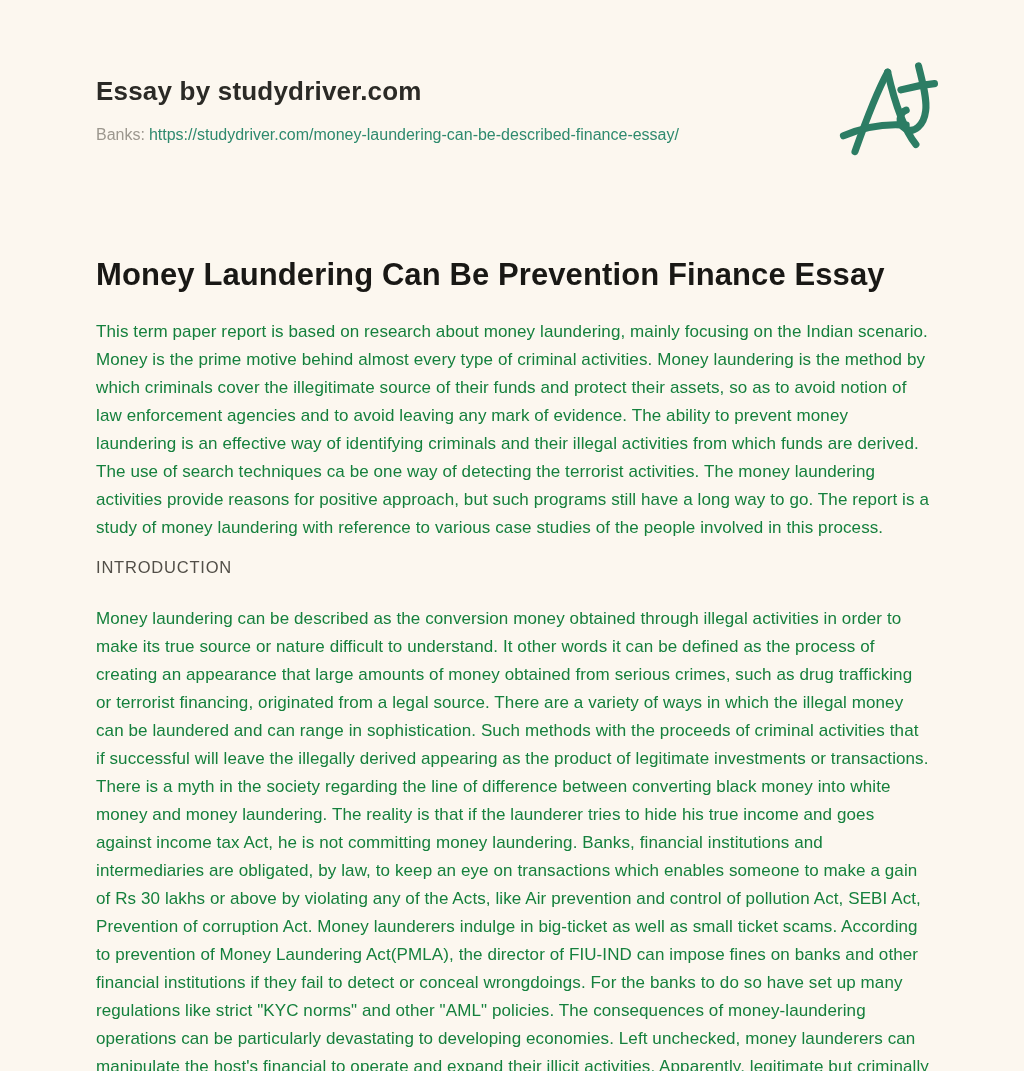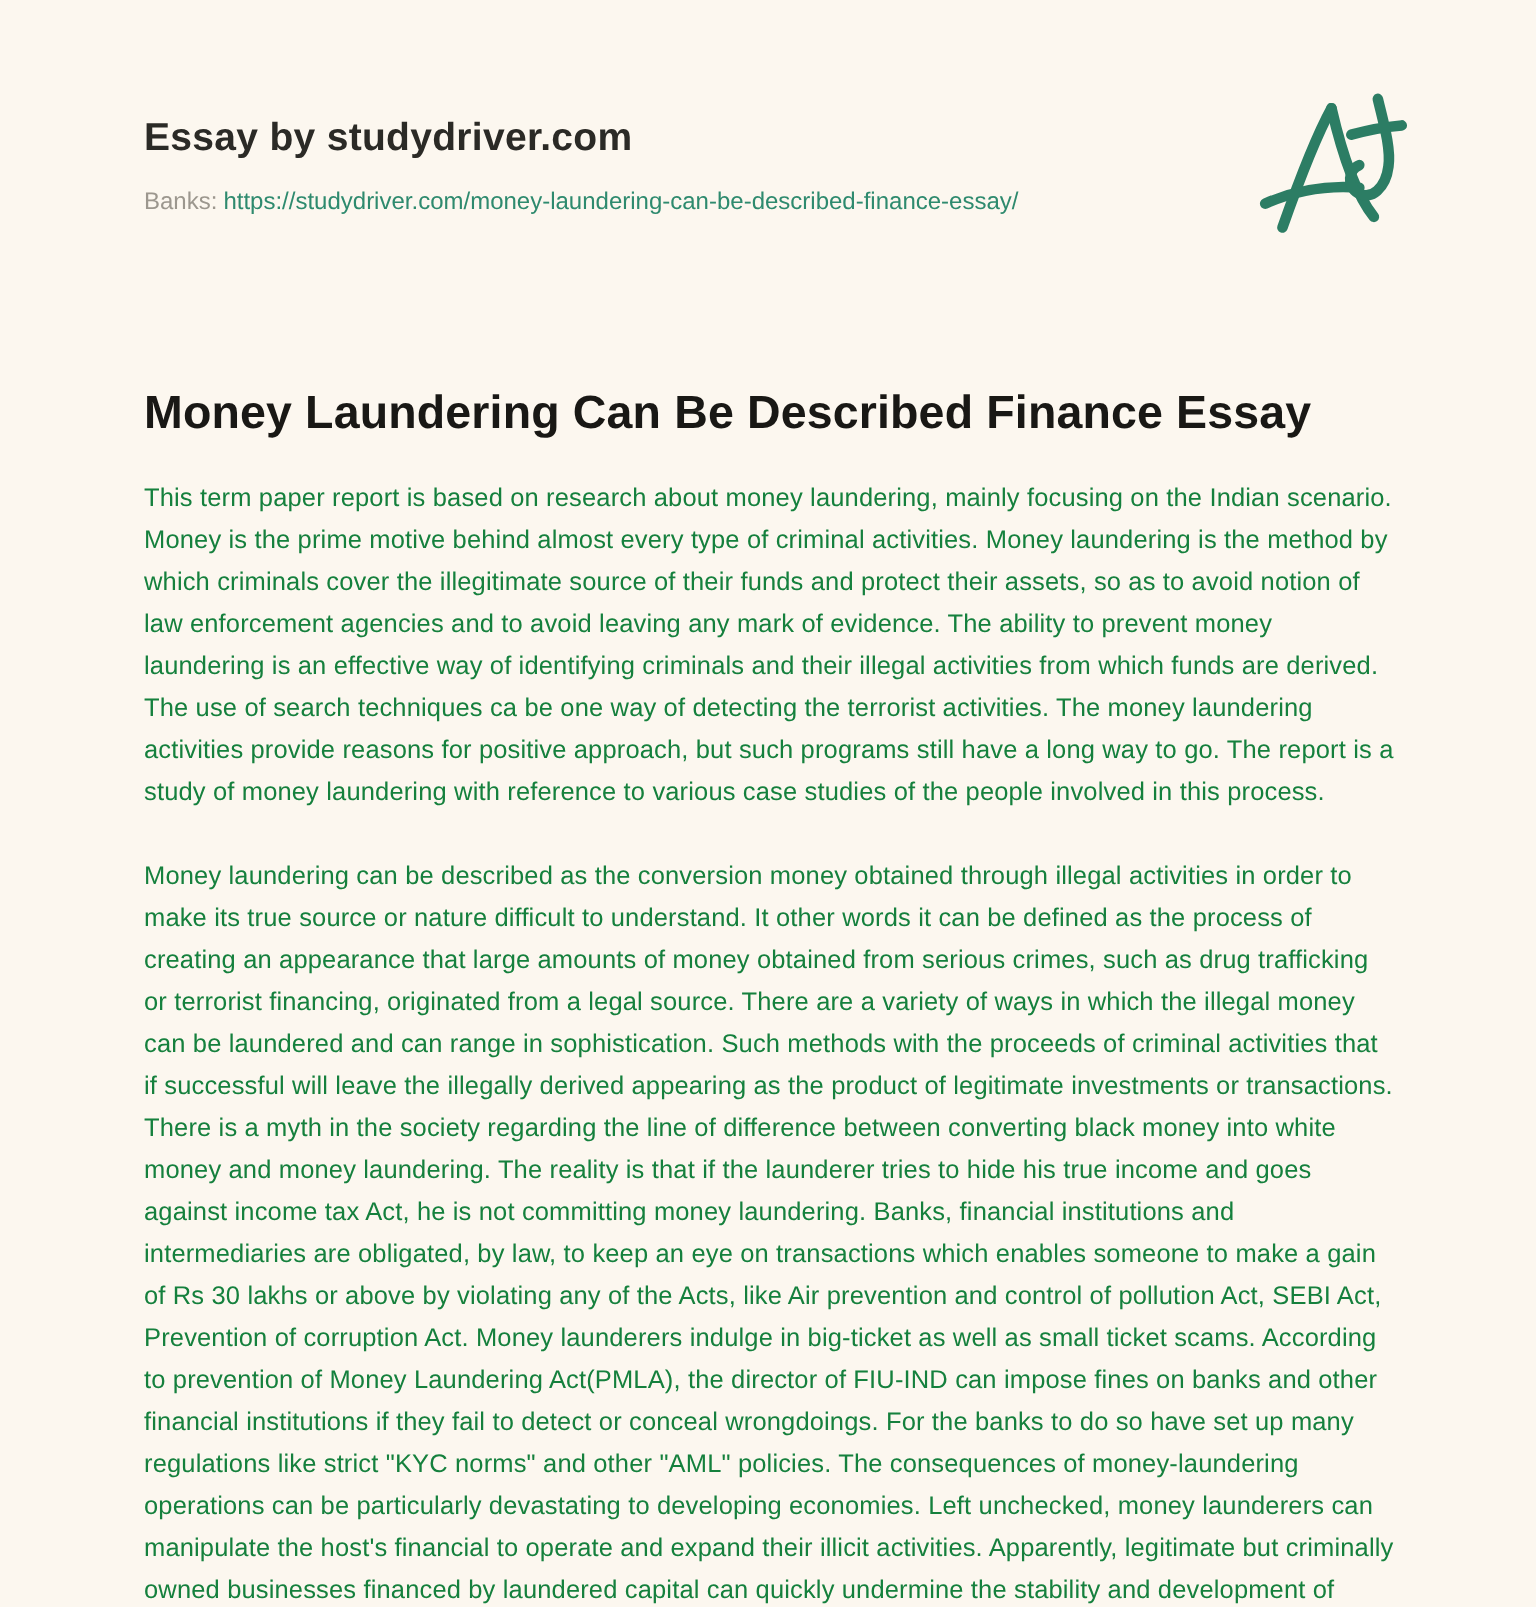--- a/index.html
+++ b/index.html
@@ -105,22 +105,23 @@
       <path d="M 63 12 C 69 38 79 74 95 94" stroke="#2c7d64" stroke-width="8" stroke-linecap="round"></path>
 
       <path d="M 13 84 C 36 74 60 70 84 72" stroke="#2c7d64" stroke-width="8" stroke-linecap="round"></path>
 
       <path d="M 78 32 C 92 28 104 26 116 25" stroke="#2c7d64" stroke-width="8" stroke-linecap="round"></path>
 
       <path d="M 98 5 C 102 22 108 42 106 56 C 104 72 93 82 83 76 C 74 71 76 58 84 55" stroke="#2c7d64" stroke-width="8" stroke-linecap="round"></path>
     </svg>
   </div>
 
-  <h2 class="doc-title">Money Laundering Can Be Described Finance Essay</h2>
+  <h2 class="doc-title">Money Laundering Can Be Prevention Finance Essay</h2>
 
   <p class="body-text abstract">This term paper report is based on research about money laundering, mainly focusing on the Indian scenario. Money is the prime motive behind almost every type of criminal activities. Money laundering is the method by which criminals cover the illegitimate source of their funds and protect their assets, so as to avoid notion of law enforcement agencies and to avoid leaving any mark of evidence. The ability to prevent money laundering is an effective way of identifying criminals and their illegal activities from which funds are derived. The use of search techniques ca be one way of detecting the terrorist activities. The money laundering activities provide reasons for positive approach, but such programs still have a long way to go. The report is a study of money laundering with reference to various case studies of the people involved in this process.</p>
 
+  <h3 class="section-heading">INTRODUCTION</h3>
 
   <p class="body-text intro">Money laundering can be described as the conversion money obtained through illegal activities in order to make its true source or nature difficult to understand. It other words it can be defined as the process of creating an appearance that large amounts of money obtained from serious crimes, such as drug trafficking or terrorist financing, originated from a legal source. There are a variety of ways in which the illegal money can be laundered and can range in sophistication. Such methods with the proceeds of criminal activities that if successful will leave the illegally derived appearing as the product of legitimate investments or transactions. There is a myth in the society regarding the line of difference between converting black money into white money and money laundering. The reality is that if the launderer tries to hide his true income and goes against income tax Act, he is not committing money laundering. Banks, financial institutions and intermediaries are obligated, by law, to keep an eye on transactions which enables someone to make a gain of Rs 30 lakhs or above by violating any of the Acts, like Air prevention and control of pollution Act, SEBI Act, Prevention of corruption Act. Money launderers indulge in big-ticket as well as small ticket scams. According to prevention of Money Laundering Act(PMLA), the director of FIU-IND can impose fines on banks and other financial institutions if they fail to detect or conceal wrongdoings. For the banks to do so have set up many regulations like strict "KYC norms" and other "AML" policies. The consequences of money-laundering operations can be particularly devastating to developing economies. Left unchecked, money launderers can manipulate the host's financial to operate and expand their illicit activities. Apparently, legitimate but criminally owned businesses financed by laundered capital can quickly undermine the stability and development of established institutions.</p>
 
   <p class="body-text closing">Money laundering activities can undermine the integrity and stability of financial institutions, discourage foreign investment, and distort int</p>
 
 </div>
 
 </body></html>

